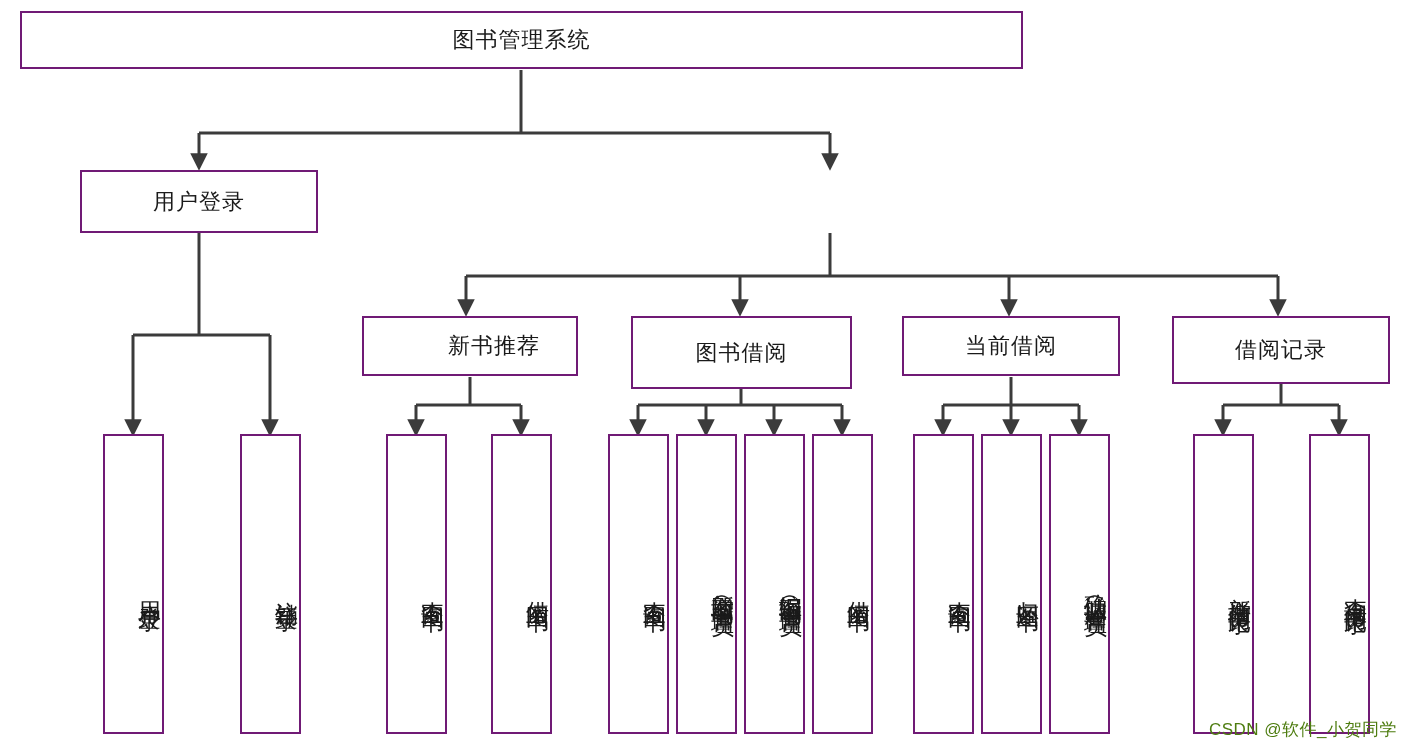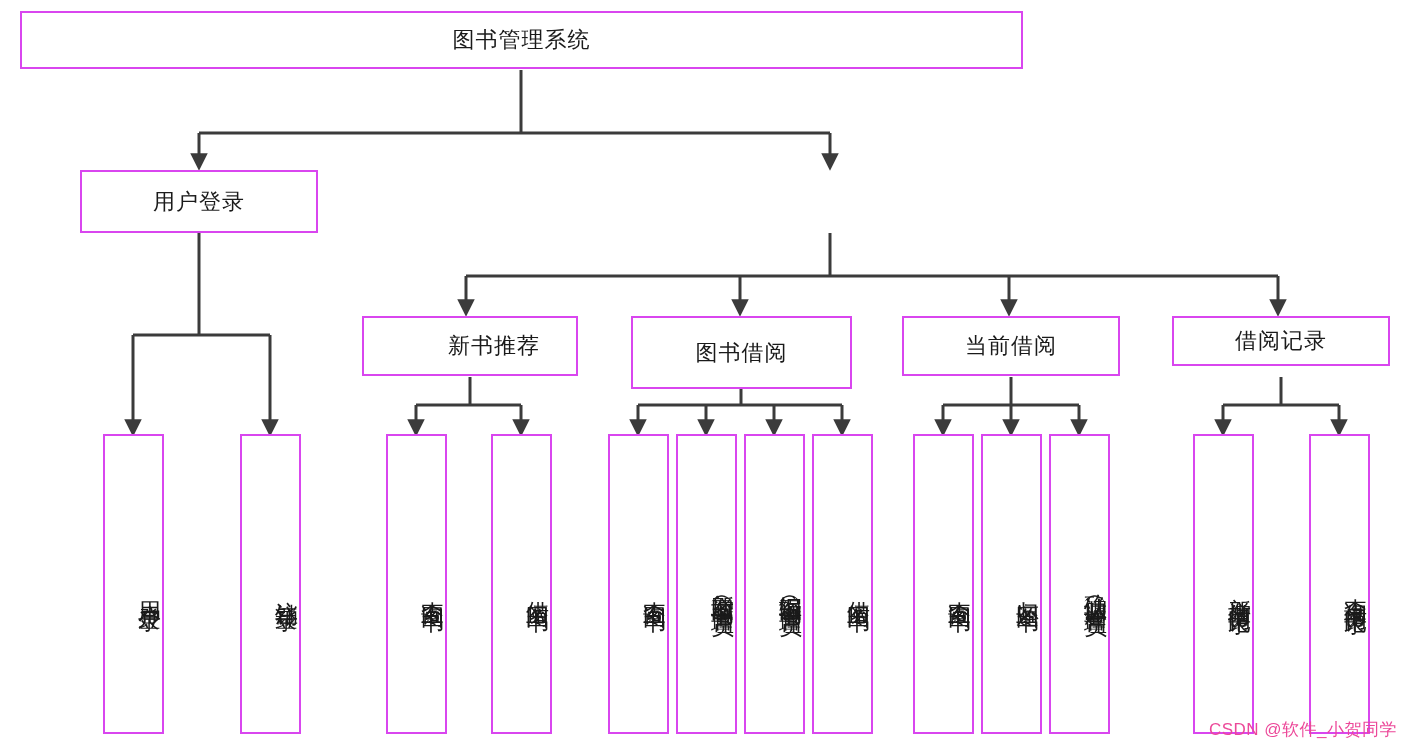--- a/index.html
+++ b/index.html
@@ -20,21 +20,21 @@
   #wires {
     position: absolute;
     left: 0;
     top: 0;
     width: 1405px;
     height: 747px;
   }
   .node {
     position: absolute;
     box-sizing: border-box;
-    border: 2px solid #d946ef;
+    border: 2px solid #701a75;
     background: #ffffff;
     display: flex;
     align-items: center;
     justify-content: center;
     color: #1a1a1a;
   }
   .node.horiz {
     font-size: 22px;
     letter-spacing: 1px;
   }
@@ -50,21 +50,21 @@
   }
   .node .lbl {
     display: block;
     white-space: nowrap;
   }
   #watermark {
     position: absolute;
     right: 8px;
     bottom: 6px;
     font-size: 17px;
-    color: #ec4899;
+    color: #4d7c0f;
     letter-spacing: 0.5px;
     white-space: nowrap;
     pointer-events: none;
   }
 </style>
 </head>
 <body>
 
 <div id="canvas">
 
@@ -131,21 +131,21 @@
 
   <div class="node horiz" style="left:362px; top:316px; width:216px; height:60px;padding-left:48px;">
     <span class="lbl">新书推荐</span>
   </div>
   <div class="node horiz" style="left:631px; top:316px; width:221px; height:73px;">
     <span class="lbl">图书借阅</span>
   </div>
   <div class="node horiz" style="left:902px; top:316px; width:218px; height:60px;">
     <span class="lbl">当前借阅</span>
   </div>
-  <div class="node horiz" style="left:1172px; top:316px; width:218px; height:50px;text-align:center;">
+  <div class="node horiz" style="left:1172px; top:316px; width:218px; height:68px;text-align:center;">
     <span class="lbl">借阅记录</span>
   </div>
 
   <div class="node vert" style="left:103px; top:434px; width:61px; height:300px;">
     <span class="lbl">用户登录</span>
   </div>
   <div class="node vert" style="left:240px; top:434px; width:61px; height:300px;">
     <span class="lbl">注销登录</span>
   </div>
 

